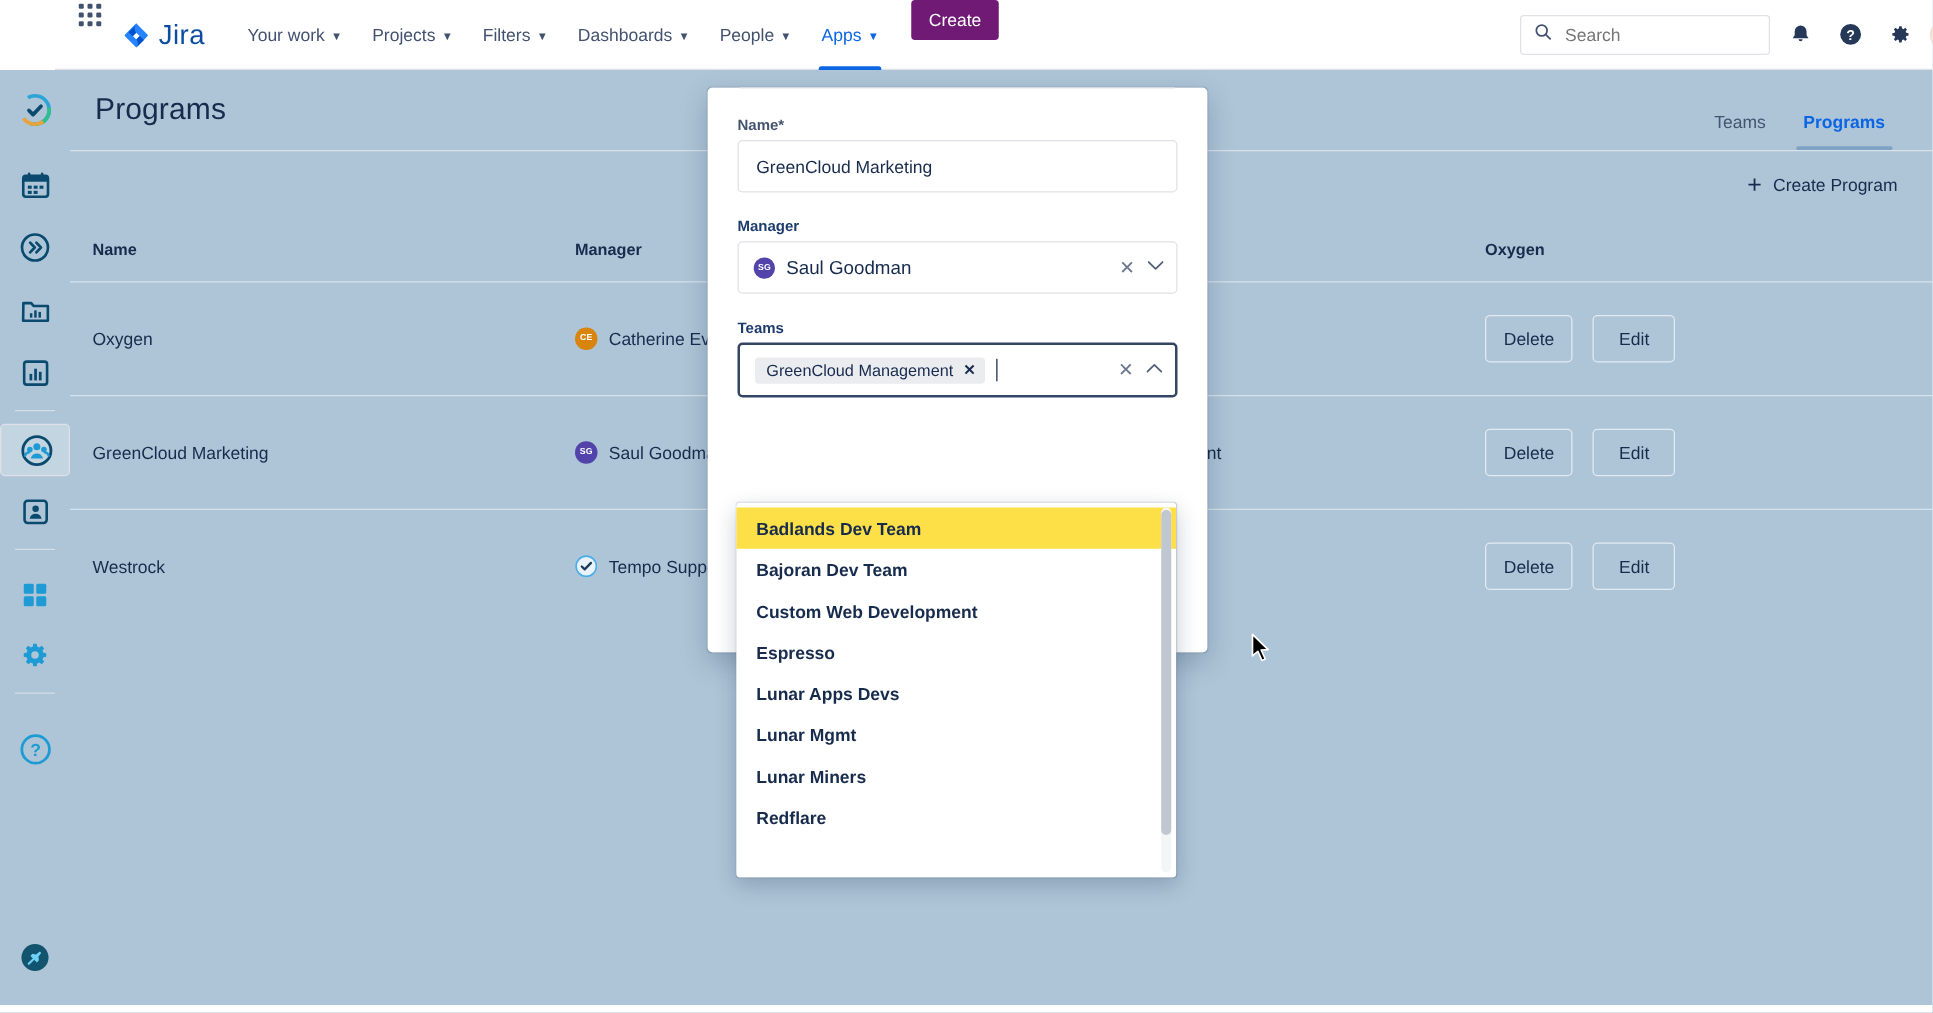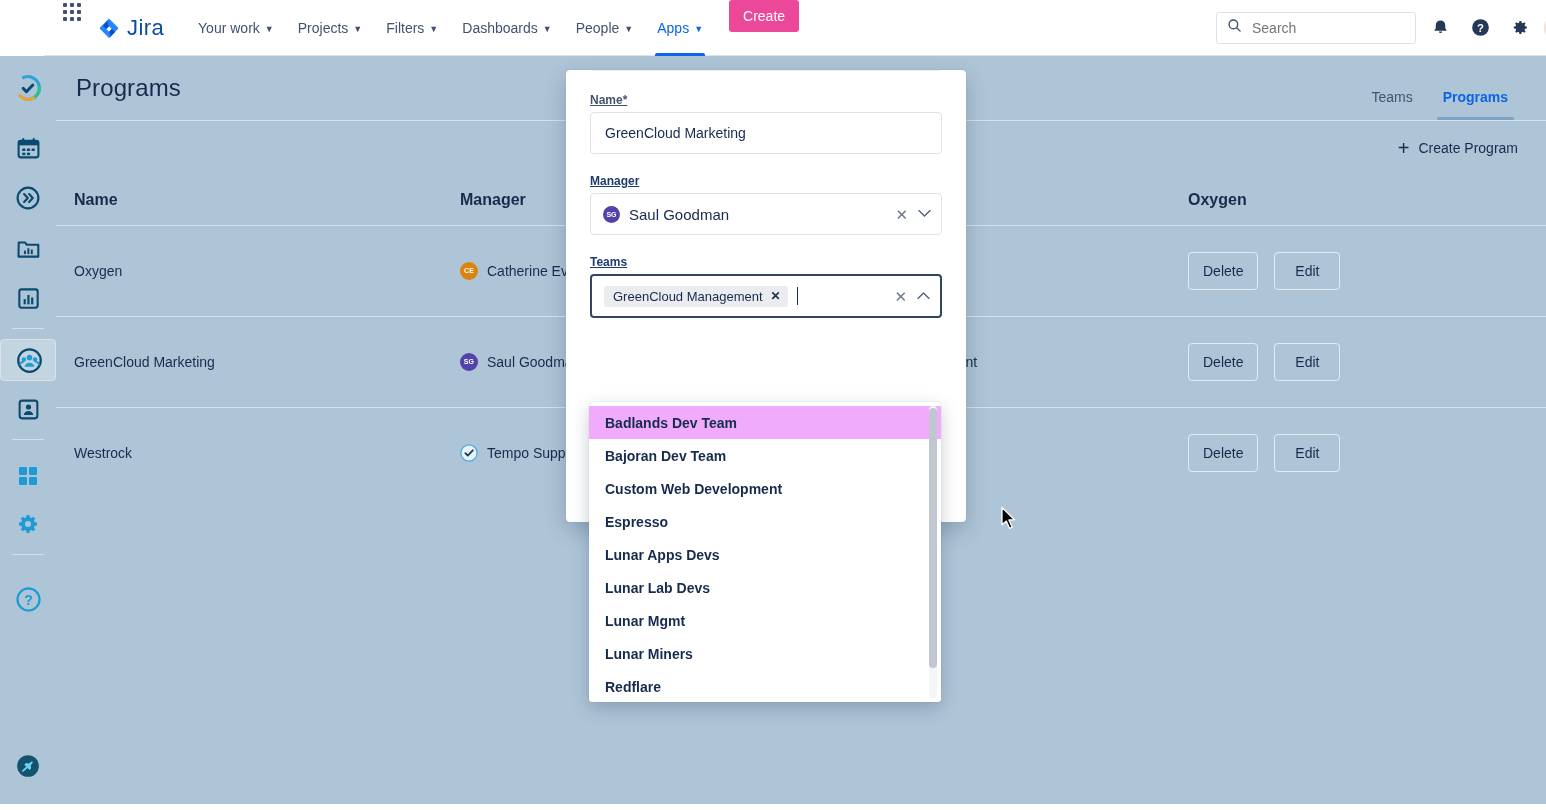--- a/index.html
+++ b/index.html
@@ -28,21 +28,21 @@
   .jira-logo{ display:flex; align-items:center; margin-left:14px; gap:7px; cursor:pointer;}
   .jira-logo .mark{ width:22px; height:22px; position:relative;}
   .jira-logo .word{ font-size:22px; color:#0C4DA2; letter-spacing:.4px; font-weight:400;}
   .nav-items{ display:flex; align-items:center; margin-left:22px; height:56px;}
   .nav-item{ position:relative; height:56px; display:flex; align-items:center;
     padding:0 12px; font-size:14px; color:#42526E; cursor:pointer; white-space:nowrap;}
   .nav-item.active{ color:#0C66E4; font-weight:500;}
   .nav-item.active::after{ content:""; position:absolute; left:10px; right:10px; bottom:0;
     height:3px; background:#0C66E4; border-radius:2px 2px 0 0;}
   .caret{ margin-left:5px; font-size:9px; line-height:1; position:relative; top:1px;}
-  .create-btn{ margin-left:14px; background:#ec4899; color:#fff; border:none;
+  .create-btn{ margin-left:14px; background:#701a75; color:#fff; border:none;
     height:32px; padding:0 14px; border-radius:3px; font-size:14px; font-weight:500;
     font-family:inherit; cursor:pointer;}
   .nav-right{ margin-left:auto; display:flex; align-items:center; gap:8px; padding-right:18px;}
   .searchbox{ width:200px; height:32px; border:1px solid #DFE1E6; border-radius:3px;
     display:flex; align-items:center; padding:0 10px; gap:8px; background:#fff; cursor:text;}
   .searchbox input{ border:none; outline:none; font-size:14px; font-family:inherit;
     color:#42526E; width:100%; background:transparent;}
   .ic-btn{ width:32px; height:32px; border-radius:50%; display:flex; align-items:center;
     justify-content:center; cursor:pointer;}
   .avatar-top{ width:28px;height:28px;border-radius:50%;overflow:hidden;cursor:pointer;
@@ -72,21 +72,21 @@
   .tab.active::after{ content:""; position:absolute; left:-4px; right:-4px; bottom:0;
     height:3px; background:#7EA3C4; border-radius:2px;}
   .rowline{ height:1px; background:rgba(255,255,255,.5); }
   .subbar{ height:54px; display:flex; align-items:center; justify-content:flex-end;
     padding-right:22px;}
   .create-prog{ display:flex; align-items:center; gap:9px; font-size:14px; color:#172B4D;
     cursor:pointer; background:none; border:none; font-family:inherit;}
   .plus{ font-size:20px; line-height:1; font-weight:400;}
 
   table.progs{ width:100%; border-collapse:collapse; table-layout:fixed;}
-  table.progs th{ text-align:left; font-size:16px; font-weight:700; color:#172B4D;
+  table.progs th{ text-align:left; font-size:13px; font-weight:700; color:#172B4D;
     padding:14px 0 14px 18px; height:50px; vertical-align:middle;}
   table.progs td{ font-size:14px; color:#172B4D; padding:0 0 0 18px; height:91px;
     vertical-align:middle; border-top:1px solid rgba(255,255,255,.5);}
   .col-name{width:386px;} .col-mgr{width:356px;} .col-teams{width:372px;} .col-act{width:auto;}
   .cell-person{ display:flex; align-items:center; gap:9px;}
   .av{ width:18px; height:18px; border-radius:50%; display:flex; align-items:center;
     justify-content:center; font-size:7px; color:#fff; font-weight:700; letter-spacing:.2px; flex:none;}
   .btn-ghost{ display:inline-flex; align-items:center; justify-content:center;
     height:38px; min-width:66px; padding:0 14px; border:1px solid rgba(255,255,255,.65);
     border-radius:4px; background:transparent; font-size:14px; color:#172B4D;
@@ -94,21 +94,21 @@
 
   
   .modal{
     position:absolute; left:566px; top:70px; width:400px; height:452px;
     background:#fff; border-radius:4px; z-index:80;
     box-shadow:0 8px 22px rgba(9,30,66,.22), 0 0 1px rgba(9,30,66,.3);
   }
   .modal-title{ font-size:20px; font-weight:500; color:#172B4D; padding:24px 26px 18px;}
   .modal-div{ height:1px; background:#EBECF0; margin:0 26px;}
   .modal-body{ padding:22px 24px 0;}
-  .fld-label{ font-size:12px; font-weight:700; color:#44546F; margin-bottom:5px;text-decoration:underline;}
+  .fld-label{ font-size:12px; font-weight:700; color:#44546F; margin-bottom:5px;}
   .fld-label.blue{ color:#1D3C6E;}
   .text-input{ width:100%; height:42px; border:1px solid #DFE1E6; border-radius:4px;
     background:#fff; display:flex; align-items:center; padding:0 14px; font-size:14px;
     color:#172B4D;}
   .sel{ width:100%; height:42px; border:1px solid #DFE1E6; border-radius:4px;
     background:#fff; display:flex; align-items:center; padding:0 10px 0 12px; gap:9px;}
   .sel.focused{ border:2px solid #344563; height:44px;}
   .sel .val{ font-size:15px; color:#172B4D; flex:1; display:flex; align-items:center; gap:9px;}
   .sel .ctrls{ display:flex; align-items:center; gap:10px; color:#505F79;}
   .xmark{ font-size:15px; cursor:pointer; line-height:1; color:#6B778C; font-weight:300;}
@@ -122,21 +122,21 @@
 
   
   .dropdown{
     position:absolute; left:589px; top:402px; width:352px; height:300px;
     background:#fff; border-radius:3px; z-index:90; overflow:hidden;
     box-shadow:0 6px 18px rgba(9,30,66,.22), 0 0 1px rgba(9,30,66,.28);
   }
   .dd-scroll{ height:300px; overflow:hidden; position:relative; padding-top:4px;}
   .dd-item{ height:33px; display:flex; align-items:center; padding:0 16px;
     font-size:14px; font-weight:700; color:#172B4D; cursor:pointer;}
-  .dd-item.hover{ background:#f0abfc;}
+  .dd-item.hover{ background:#fde047;}
   .dd-track{ position:absolute; right:4px; top:4px; width:8px; height:292px;
     background:#F4F5F7; border-radius:4px;}
   .dd-thumb{ position:absolute; right:4px; top:6px; width:8px; height:260px;
     background:#C1C7D0; border-radius:4px; cursor:pointer;}
 
   .cursor{ position:absolute; left:1000px; top:506px; z-index:120; pointer-events:none;}
   .bottombar{ position:absolute; left:0; bottom:0; width:1546px; height:6px; background:#fff; z-index:70;}
 </style>
 </head>
 <body>
@@ -499,21 +499,20 @@
   </div>
 </div>
 
 <div class="dropdown">
   <div class="dd-scroll">
     <div class="dd-item hover">Badlands Dev Team</div>
     <div class="dd-item">Bajoran Dev Team</div>
     <div class="dd-item">Custom Web Development</div>
     <div class="dd-item">Espresso</div>
     <div class="dd-item">Lunar Apps Devs</div>
-    <div class="dd-item">Lunar Lab Devs</div>
     <div class="dd-item">Lunar Mgmt</div>
     <div class="dd-item">Lunar Miners</div>
     <div class="dd-item">Redflare</div>
     <div class="dd-track"></div>
     <div class="dd-thumb"></div>
   </div>
 </div>
 
 <div class="cursor">
   <svg width="18" height="25" viewBox="0 0 18 25" aria-hidden="true">

